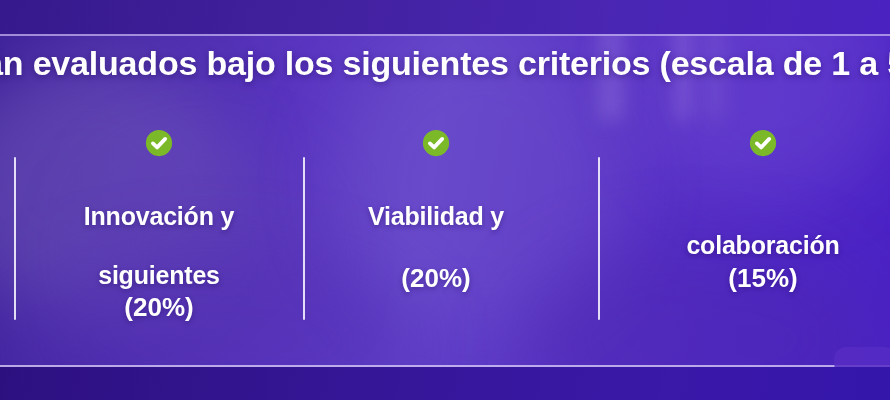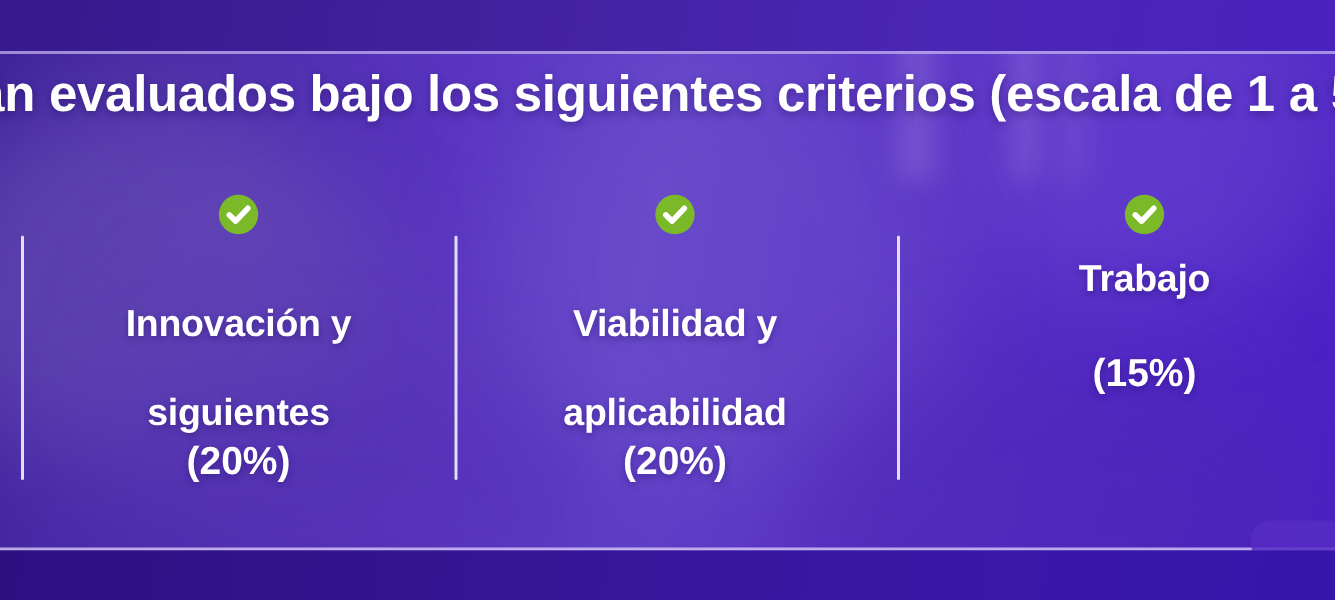--- a/index.html
+++ b/index.html
@@ -141,21 +141,21 @@
     width: 890px;
     height: 230px;
   }
   .column {
     position: absolute;
     top: 0;
     width: 290px;
     text-align: center;
   }
   .col-0 { left: 14px; }
-  .col-1 { left: 305px; }
+  .col-1 { left: 291px; }
   .col-2 { left: 598px; }
 
   .divider {
     position: absolute;
     top: 39px;
     width: 2px;
     height: 163px;
     background: rgba(240,236,252,0.92);
     border-radius: 1px;
   }
@@ -231,33 +231,33 @@
       </div>
     </div>
 
     <div class="column col-1">
       <svg class="check-icon" viewBox="0 0 32 32">
         <circle cx="16" cy="16" r="14" fill="#7cb928"></circle>
         <path d="M9.5 16.4 L14 20.7 L22.6 11.6" fill="none" stroke="#ffffff" stroke-width="4" stroke-linecap="round" stroke-linejoin="round"></path>
       </svg>
       <div class="criterion-text">
         <span>Viabilidad y</span><br>
-        <span>aplicabilidad</span>
         <span class="criterion-weight">(20%)</span>
       </div>
     </div>
 
     <div class="column col-2">
       <svg class="check-icon" viewBox="0 0 32 32">
         <circle cx="16" cy="16" r="14" fill="#7cb928"></circle>
         <path d="M9.5 16.4 L14 20.7 L22.6 11.6" fill="none" stroke="#ffffff" stroke-width="4" stroke-linecap="round" stroke-linejoin="round"></path>
       </svg>
       <div class="criterion-text">
-        <span>Trabajo</span><br>
         <br>
+        <br>
+        <span>colaboración</span>
         <span class="criterion-weight">(15%)</span>
       </div>
     </div>
 
   </div>
 
   <div class="rule rule-bottom"></div>
   <div class="corner-tab"></div>
   <div class="band-bottom"></div>
 

